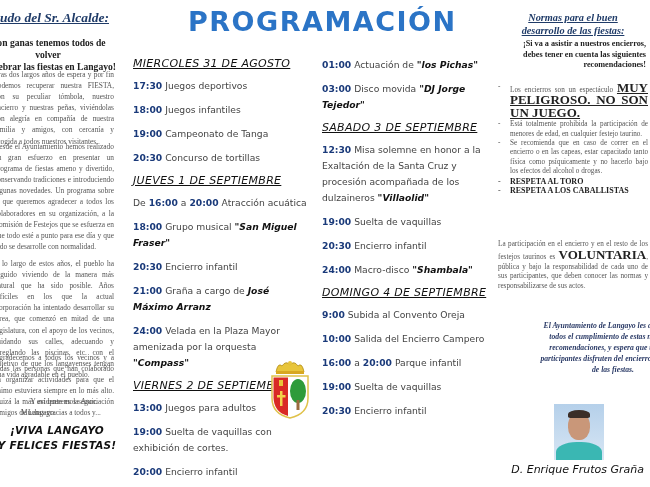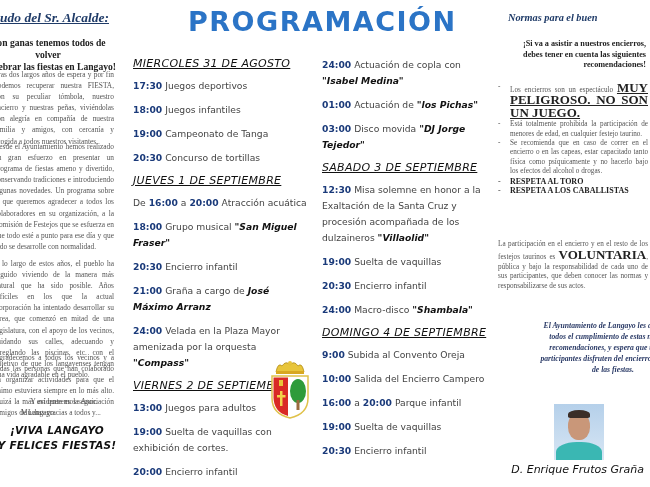--- a/index.html
+++ b/index.html
@@ -24,21 +24,21 @@
   .ev .hl { font-style: italic; font-weight: bold; color: #111; }
 
   .col2 { left: 133px; top: 57px; width: 175px; }
   .col3 { left: 322px; top: 57px; width: 168px; }
 
   
   .crest { position: absolute; left: 268px; top: 358px; width: 44px; height: 62px; }
 
   
   .col-right { position: absolute; left: 498px; top: 0; width: 152px; height: 487px; }
-  .normas-title { position: absolute; left: 10px; top: 11px; width: 130px; font-family: "Liberation Serif", serif; font-style: italic; font-weight: bold; font-size: 10.3px; line-height: 13px; color: #1f3b68; }
+  .normas-title { position: absolute; left: 10px; top: 11px; width: 130px; font-family: "Liberation Serif", serif; font-style: italic; font-weight: bold; font-size: 10.3px; line-height: 13px; color: #1f3b68; text-decoration: underline; text-align: center; }
   .normas-sub { position: absolute; left: 4px; top: 39px; width: 144px; font-family: "Liberation Serif", serif; font-weight: bold; font-size: 8.2px; line-height: 10.5px; color: #222; text-align: right; }
   .rules { position: absolute; left: 0px; top: 83px; width: 150px; font-family: "Liberation Serif", serif; font-size: 7.2px; line-height: 9.4px; color: #555; list-style: none; }
   .rules li { position: relative; padding-left: 12px; text-align: justify; }
   .rules li::before { content: "-"; position: absolute; left: 0; top: 0; color: #555; }
   .rules .big { font-size: 13px; font-weight: bold; color: #222; text-decoration: underline; line-height: 9px; }
   .rules .strong { font-size: 8px; font-weight: bold; color: #222; }
   .particip { position: absolute; left: 0px; top: 240px; width: 150px; font-family: "Liberation Serif", serif; font-size: 7.2px; line-height: 9.8px; color: #555; text-align: justify; }
   .particip b { color: #222; font-size: 13px; }
   .thanks { position: absolute; left: 2px; top: 320px; width: 148px; font-family: "Liberation Serif", serif; font-style: italic; font-weight: bold; font-size: 7.7px; line-height: 11px; color: #2a3a66; text-align: center; margin-left: 39px; }
   .photo { position: absolute; left: 56px; top: 404px; width: 50px; height: 56px; background: linear-gradient(#b5d0ea, #d7e6f4); overflow: hidden; }
@@ -82,21 +82,20 @@
     <div class="ev"><span class="t">20:30</span> <span>Encierro infantil</span> </div>
     <div class="ev"><span class="t">21:00</span> <span>Graña a cargo de</span> <span class="hl">José Máximo Arranz</span> </div>
     <div class="ev"><span class="t">24:00</span> <span>Velada en la Plaza Mayor amenizada por la orquesta</span> <span class="hl">"Compass"</span> </div>
     <div class="day-head">VIERNES 2 DE SEPTIEMBRE</div>
     <div class="ev"><span class="t">13:00</span> <span>Juegos para adultos</span> </div>
     <div class="ev"><span class="t">19:00</span> <span>Suelta de vaquillas con exhibición de cortes.</span> </div>
     <div class="ev"><span class="t">20:00</span> <span>Encierro infantil</span> </div>
   </div>
 
 <div class="sched col3" id="col3">
-    <div class="ev"><span class="t">24:00</span> <span>Actuación de copla con</span> <span class="hl">"Isabel Medina"</span> </div>
     <div class="ev"><span class="t">01:00</span> <span>Actuación de</span> <span class="hl">"los Pichas"</span> </div>
     <div class="ev"><span class="t">03:00</span> <span>Disco movida</span> <span class="hl">"DJ Jorge Tejedor"</span> </div>
     <div class="day-head">SABADO 3 DE SEPTIEMBRE</div>
     <div class="ev"><span class="t">12:30</span> <span>Misa solemne en honor a la Exaltación de la Santa Cruz y procesión acompañada de los dulzaineros</span> <span class="hl">"Villaolid"</span> </div>
     <div class="ev"><span class="t">19:00</span> <span>Suelta de vaquillas</span> </div>
     <div class="ev"><span class="t">20:30</span> <span>Encierro infantil</span> </div>
     <div class="ev"><span class="t">24:00</span> <span>Macro-disco</span> <span class="hl">"Shambala"</span> </div>
     <div class="day-head">DOMINGO 4 DE SEPTIEMBRE</div>
     <div class="ev"><span class="t">9:00</span> <span>Subida al Convento Oreja</span> </div>
     <div class="ev"><span class="t">10:00</span> <span>Salida del Encierro Campero</span> </div>
@@ -116,20 +115,21 @@
     <rect x="12" y="33" width="2.5" height="15" fill="#f2d24a"></rect>
     <rect x="9" y="37" width="8.5" height="2.5" fill="#f2d24a"></rect>
     <ellipse cx="30" cy="33" rx="8" ry="12" fill="#2e9b3a"></ellipse>
     <rect x="28.5" y="42" width="3" height="10" fill="#9a6b3d"></rect>
   </svg>
 </div>
 
 <div class="col-right">
   <div class="normas-title">
     <div>Normas para el buen</div>
+    <div>desarrollo de las fiestas:</div>
   </div>
   <div class="normas-sub">¡Si va a asistir a nuestros encierros, debes tener en cuenta las siguientes recomendaciones!</div>
   <ul class="rules">
     <li><span>Los encierros son un espectáculo</span> <span class="big">MUY PELIGROSO. NO SON UN JUEGO.</span></li>
     <li>Está totalmente prohibida la participación de menores de edad, en cualquier festejo taurino.</li>
     <li>Se recomienda que en caso de correr en el encierro o en las capeas, estar capacitado tanto física como psíquicamente y no hacerlo bajo los efectos del alcohol o drogas.</li>
     <li class="strong">RESPETA AL TORO</li>
     <li class="strong">RESPETA A LOS CABALLISTAS</li>
   </ul>
   <p class="particip">

